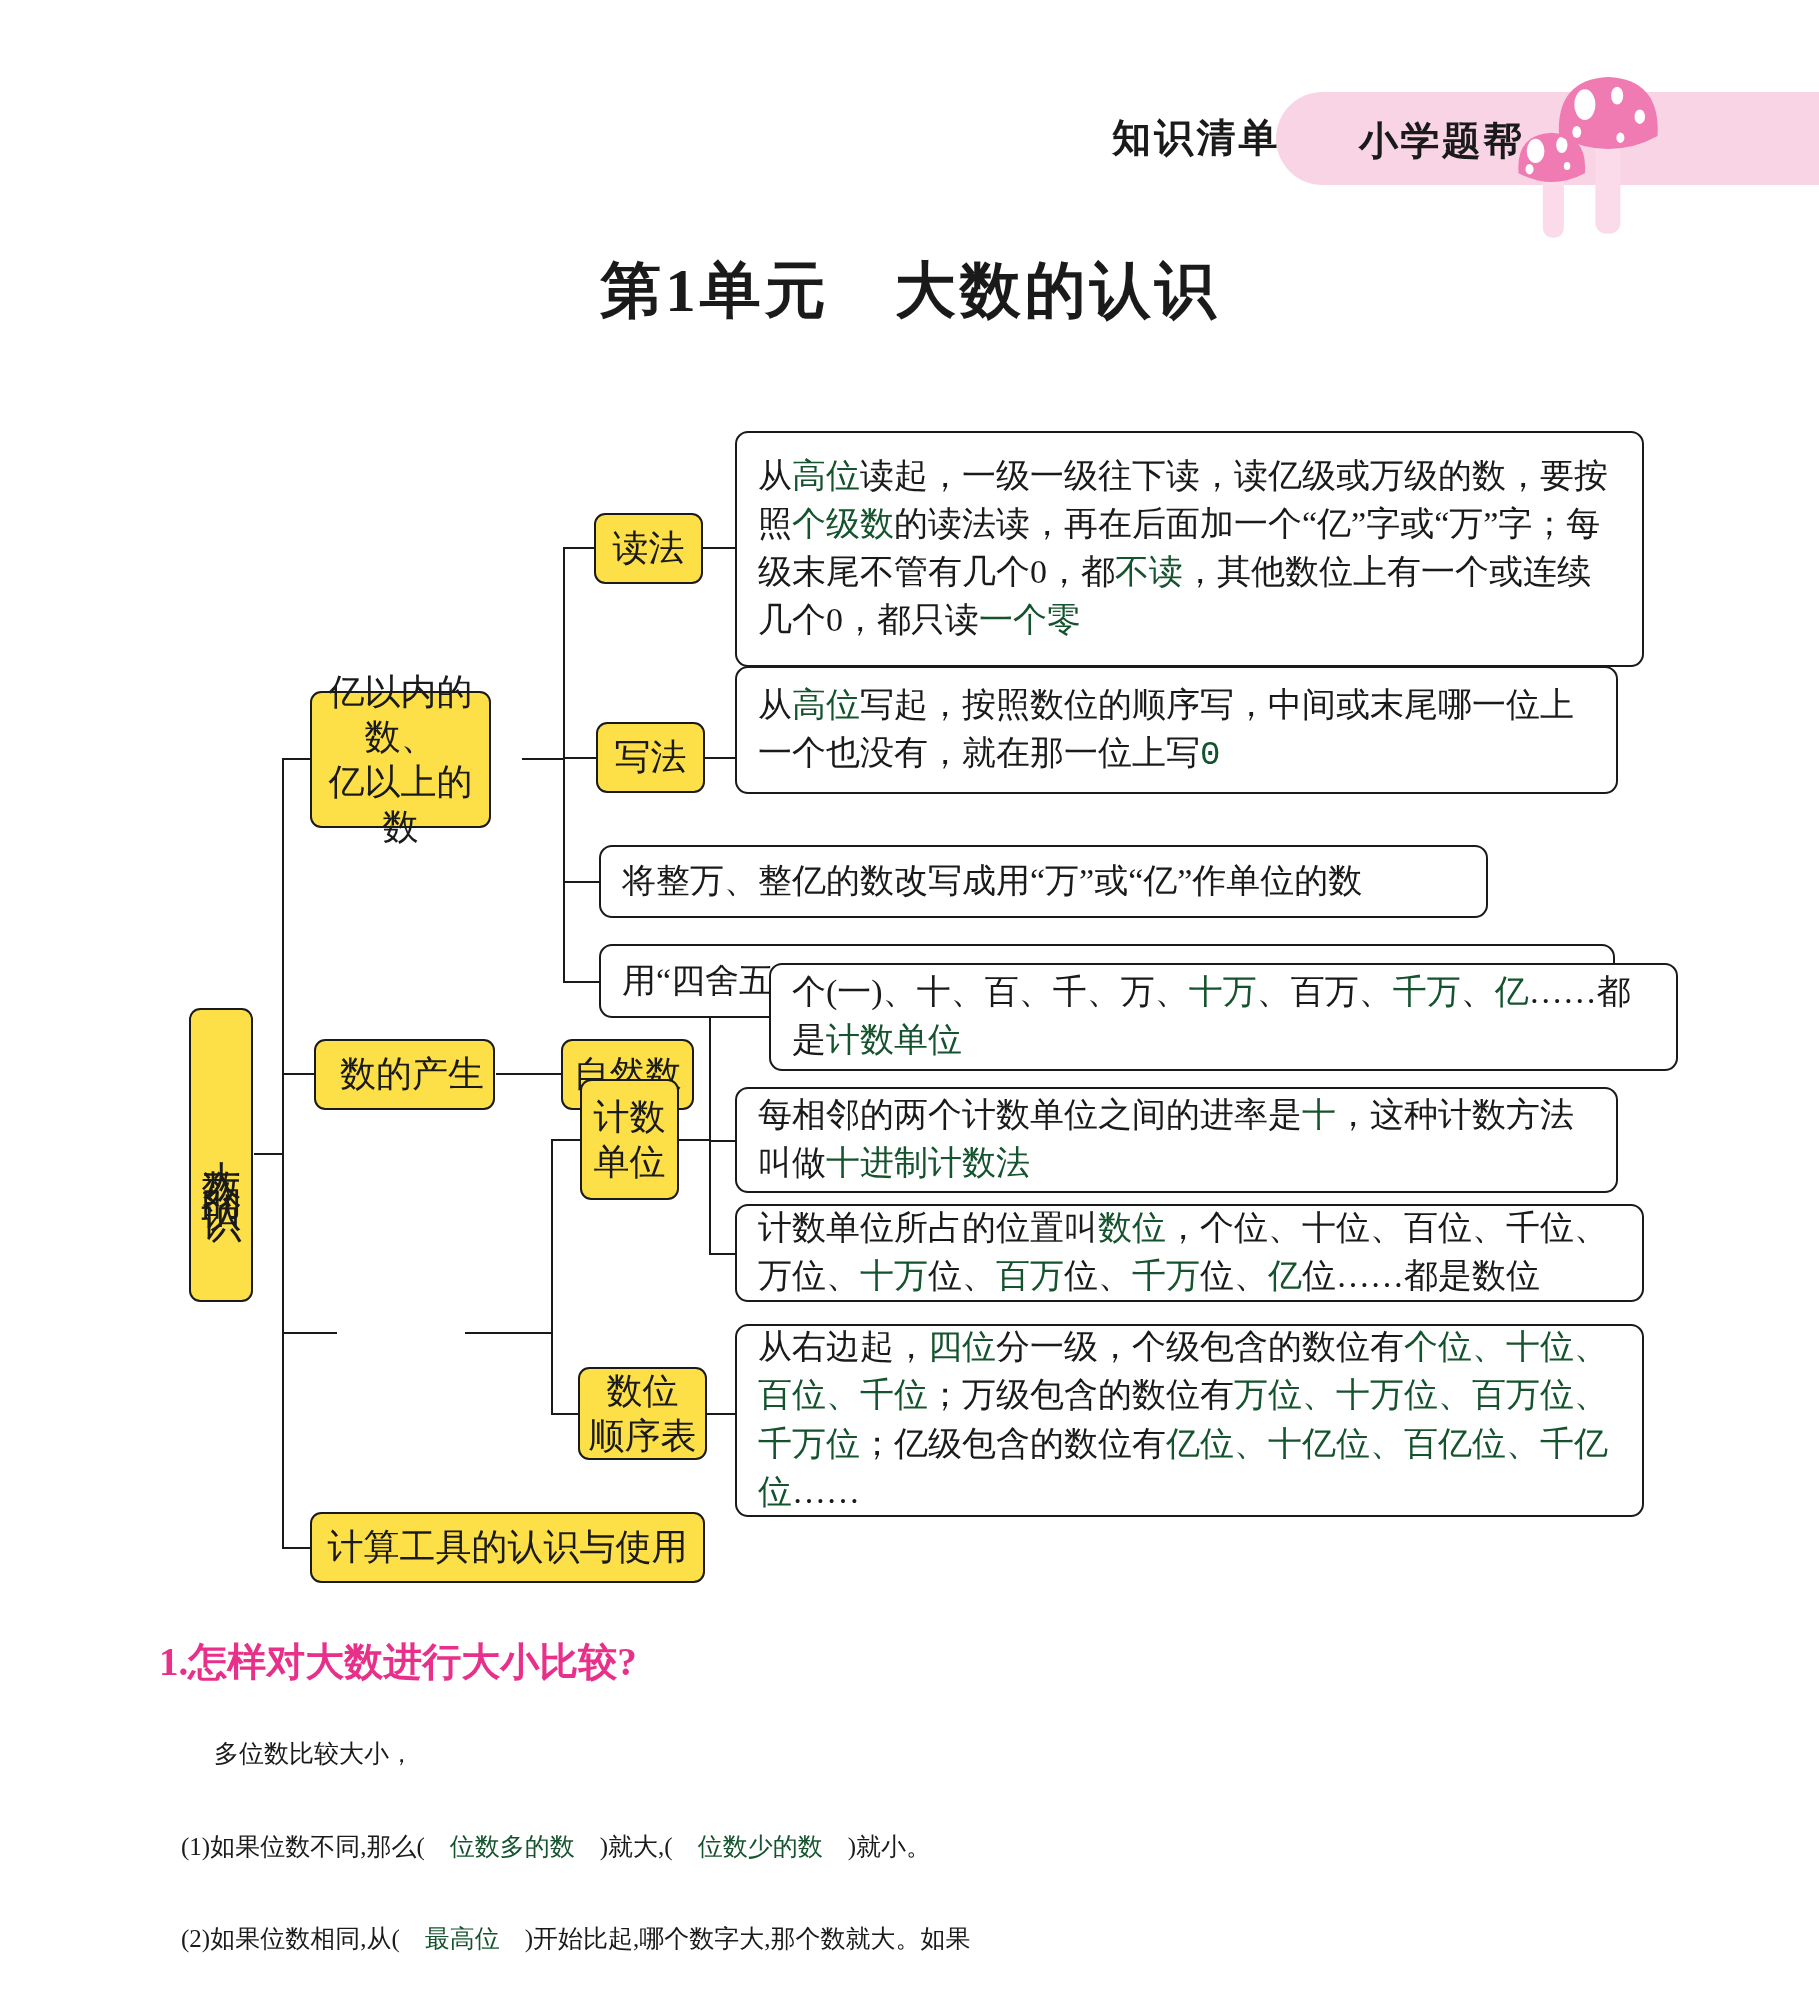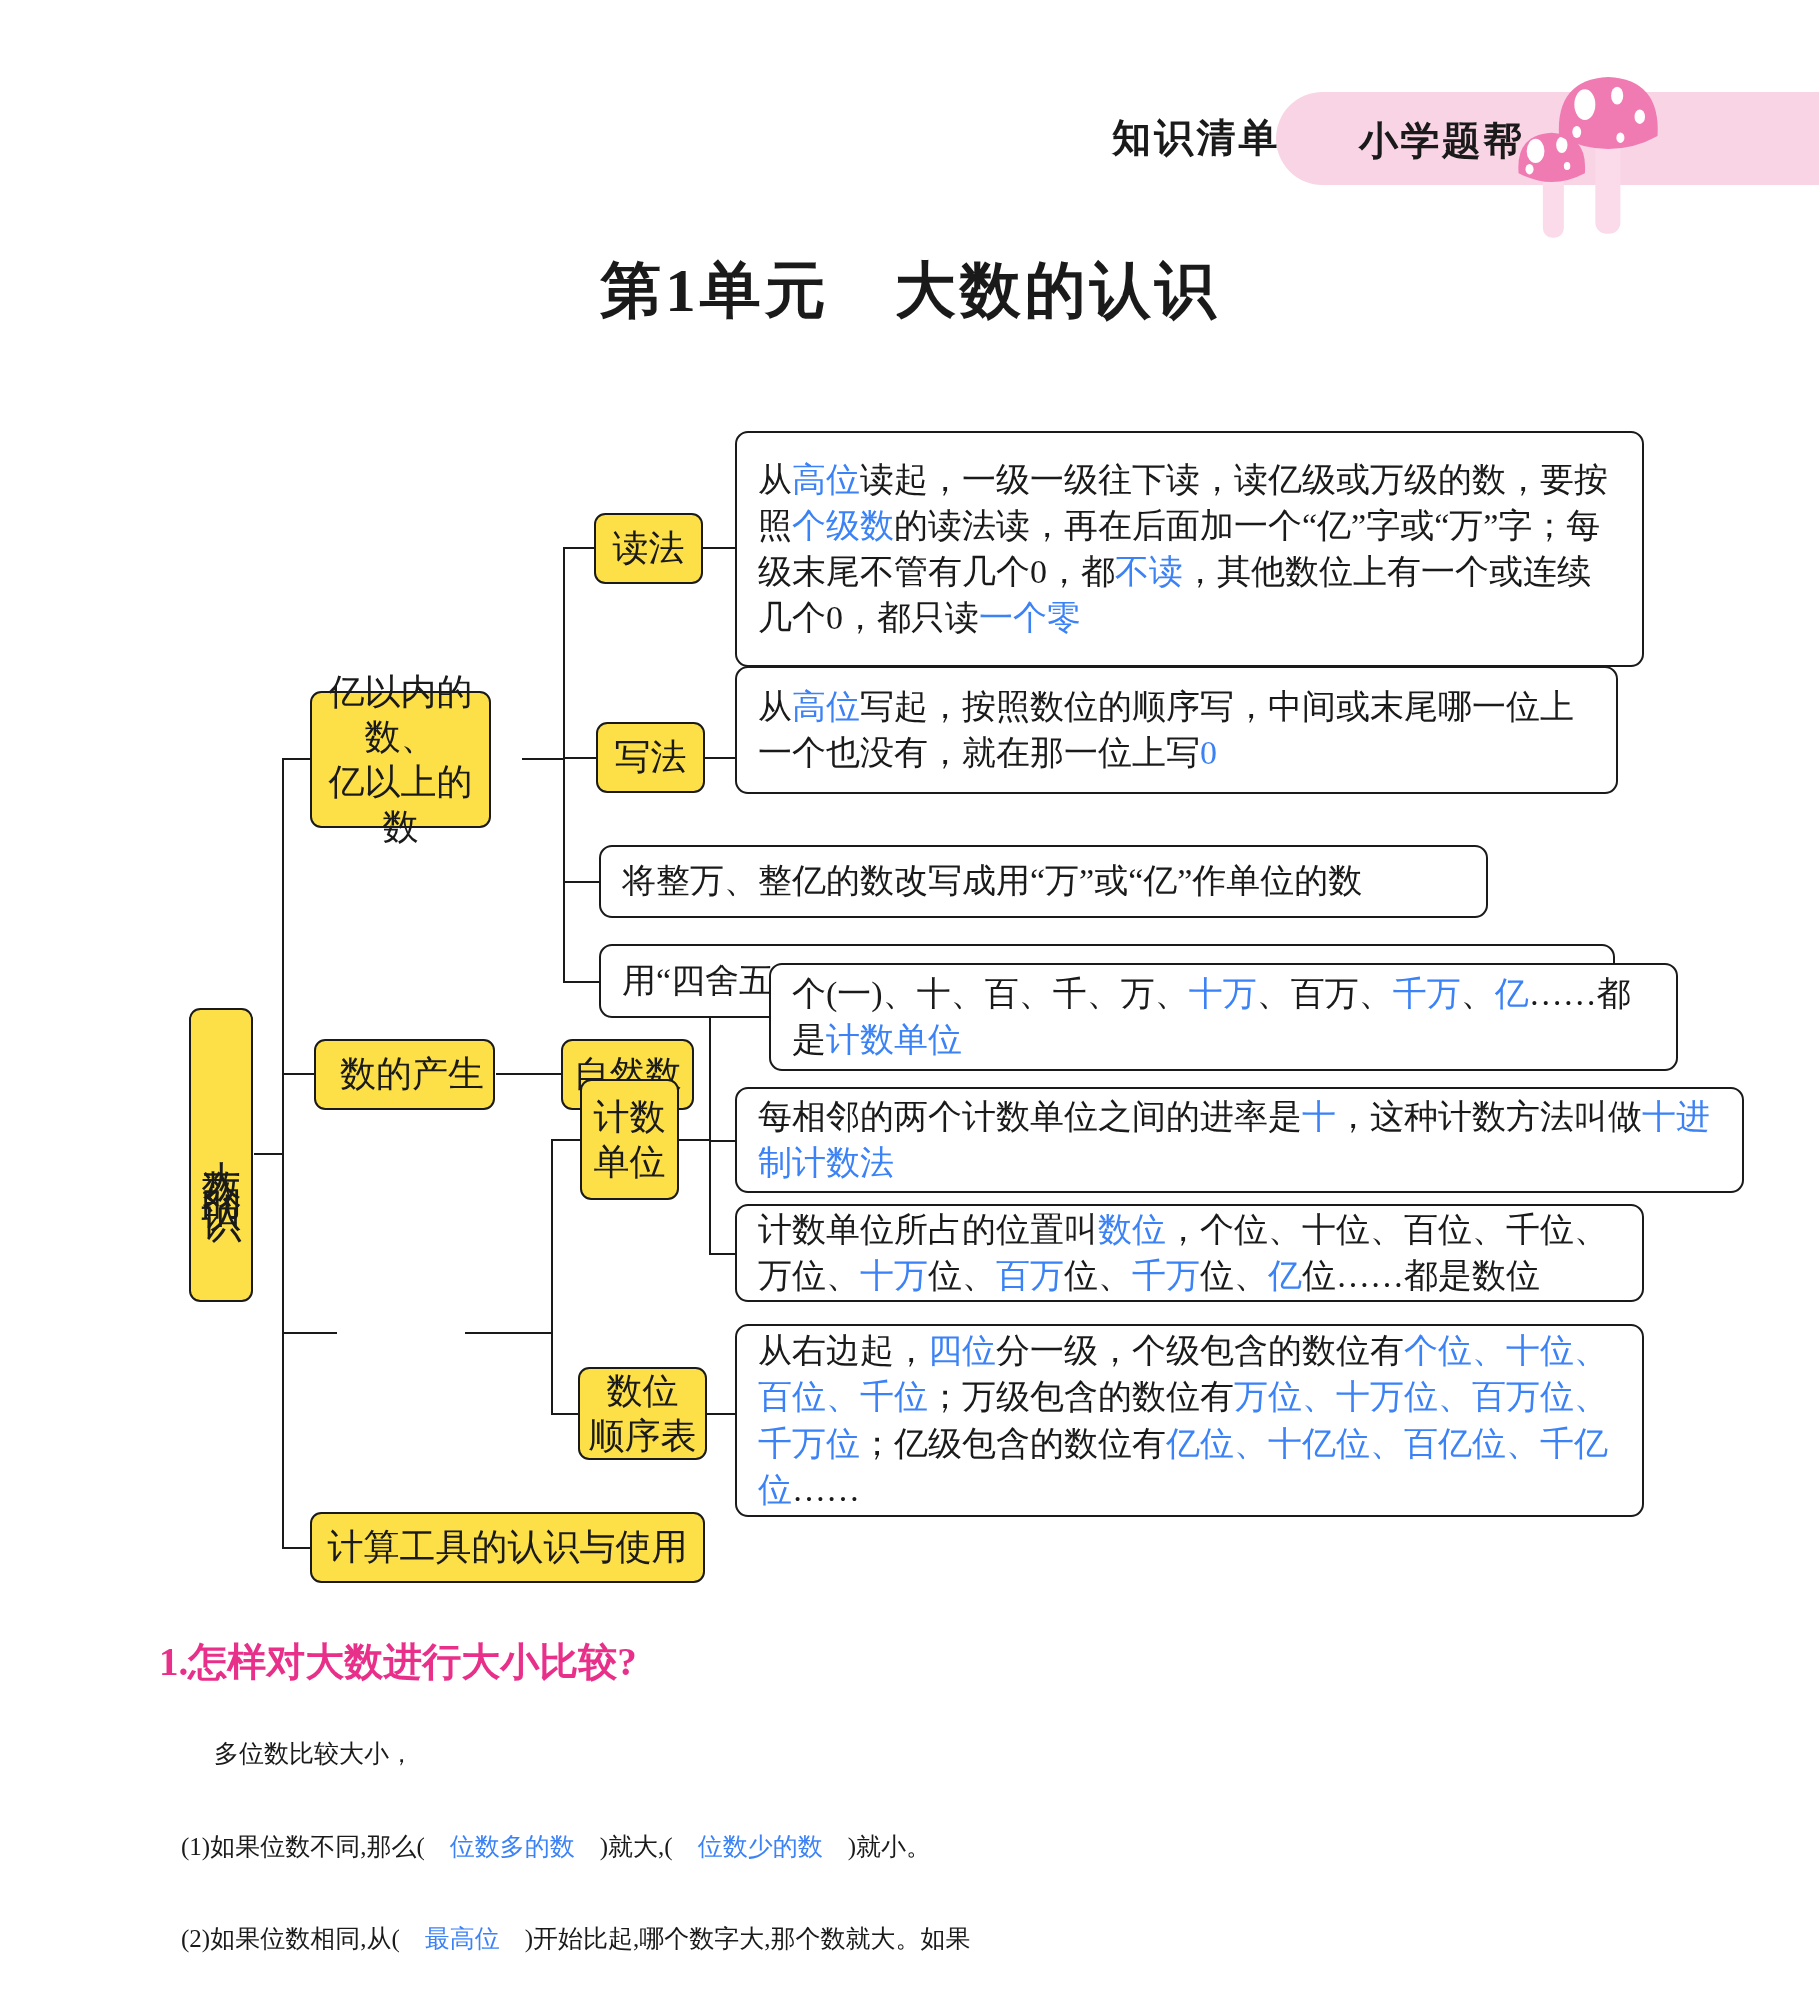--- a/index.html
+++ b/index.html
@@ -16,21 +16,21 @@
   #mushrooms{left:1475px; top:48px; width:210px; height:210px; z-index:2;}
   
   #page-title{left:0; top:250px; width:1820px; text-align:center; font-size:61px; font-weight:bold; letter-spacing:4px;}
   
   .node{border:2px solid #1a1a1a; border-radius:11.3px; background:#fde047;
         display:flex; align-items:center; justify-content:center; text-align:center;
         font-size:36px; line-height:1.25; box-sizing:border-box;}
   .content{border:2px solid #1a1a1a; border-radius:13px; background:#fff;
         display:flex; align-items:center; box-sizing:border-box;
         font-size:34px; line-height:1.36; padding:11.3px 21px; text-align:left;}
-  .hl{color:#3b82f6;}
+  .hl{color:#14532d;font-family:Liberation Mono, monospace;}
   .hline{background:#1a1a1a; height:2px;}
   .vline{background:#1a1a1a; width:2px;}
   #root-node{writing-mode:vertical-rl; text-orientation:upright; font-size:40px; letter-spacing:10.5px;}
   
   .qtext{font-size:25px; white-space:nowrap;}
   #q1-heading{left:159px; top:1635px; color:#e8308a; font-weight:bold; font-size:39px;}
 </style>
 </head>
 <body>
 
@@ -88,21 +88,21 @@
     </div>
   <div class="abs content" style="left:599px;top:845px;width:889px;height:73px;">
       <div><span>将整万、整亿的数改写成用“万”或“亿”作单位的数</span></div>
     </div>
   <div class="abs content" style="left:599px;top:944px;width:1016px;height:74px;">
       <div><span>用“四舍五入”的方法改写成用“万”或“亿”作单位的近似数</span></div>
     </div>
   <div class="abs content" style="left:735px;top:963px;width:909px;height:108px;margin-left:34px;">
       <div><span>个(一)、十、百、千、万、</span><span class="hl">十万</span><span>、百万、</span><span class="hl">千万</span><span>、</span><span class="hl">亿</span><span>……都是</span><span class="hl">计数单位</span></div>
     </div>
-  <div class="abs content" style="left:735px;top:1087px;width:1009px;height:106px;">
+  <div class="abs content" style="left:735px;top:1087px;width:883px;height:106px;">
       <div><span>每相邻的两个计数单位之间的进率是</span><span class="hl">十</span><span>，这种计数方法叫做</span><span class="hl">十进制计数法</span></div>
     </div>
   <div class="abs content" style="left:735px;top:1204px;width:909px;height:98px;">
       <div><span>计数单位所占的位置叫</span><span class="hl">数位</span><span>，个位、十位、百位、千位、万位、</span><span class="hl">十万</span><span>位、</span><span class="hl">百万</span><span>位、</span><span class="hl">千万</span><span>位、</span><span class="hl">亿</span><span>位……都是数位</span></div>
     </div>
   <div class="abs content" style="left:735px;top:1324px;width:909px;height:193px;">
       <div><span>从右边起，</span><span class="hl">四位</span><span>分一级，个级包含的数位有</span><span class="hl">个位、十位、百位、千位</span><span>；万级包含的数位有</span><span class="hl">万位、十万位、百万位、千万位</span><span>；亿级包含的数位有</span><span class="hl">亿位、十亿位、百亿位、千亿位</span><span>……</span></div>
     </div>
 
   <div class="abs hline" style="left:254px;top:1153px;width:30px;"></div>

